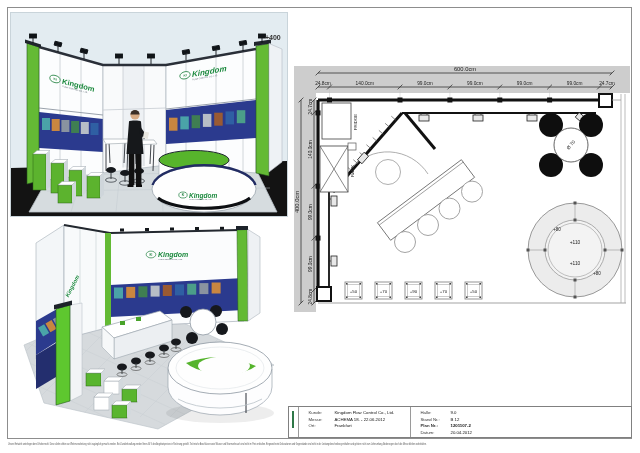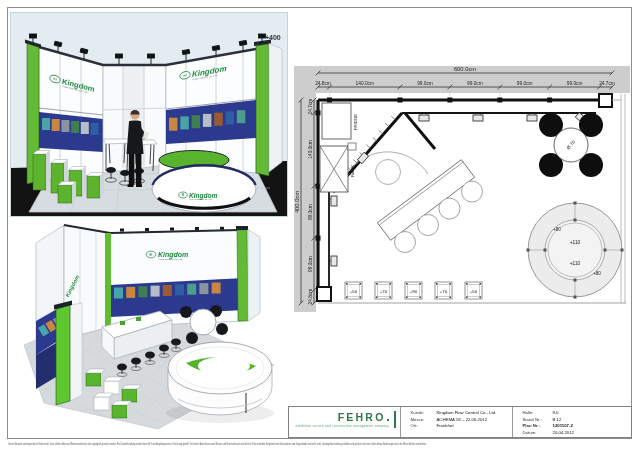--- a/index.html
+++ b/index.html
@@ -556,24 +556,20 @@
           <rect x="178" y="225" width="1.6" height="1.6" fill="#444"></rect>
           <rect x="191.4" y="225" width="1.6" height="1.6" fill="#444"></rect>
           <rect x="178" y="238.4" width="1.6" height="1.6" fill="#444"></rect>
           <rect x="191.4" y="238.4" width="1.6" height="1.6" fill="#444"></rect>
         <text class="fp-text" x="185.5" y="234.5" font-size="4.4" text-anchor="middle">+50</text>
         </g>
     </g>
   </svg>
 
   <div class="titleblock">
-    <div class="tb-logo-cell">
-      <div class="tb-logo"><span>FEHRO</span><span class="tb-dot"></span></div>
-      <div class="tb-tagline">exhibition service and construction management company</div>
-    </div>
     <div class="tb-green-rule"></div>
     <div class="tb-col tb-col-mid">
       <div class="tb-row">
           <span class="tb-label">Kunde:</span>
           <span class="tb-value">Kingdom Flow Control Co., Ltd.</span>
         </div>
       <div class="tb-row">
           <span class="tb-label">Messe:</span>
           <span class="tb-value">ACHEMA 18. - 22.06.2012</span>
         </div>

